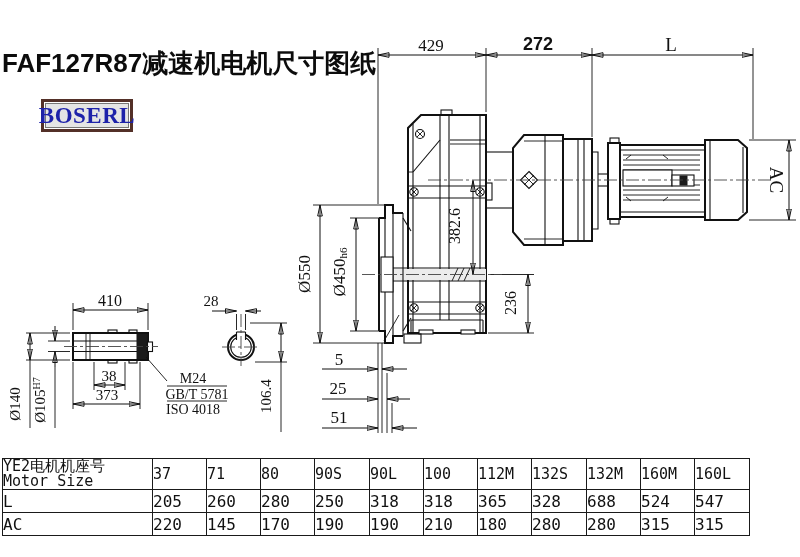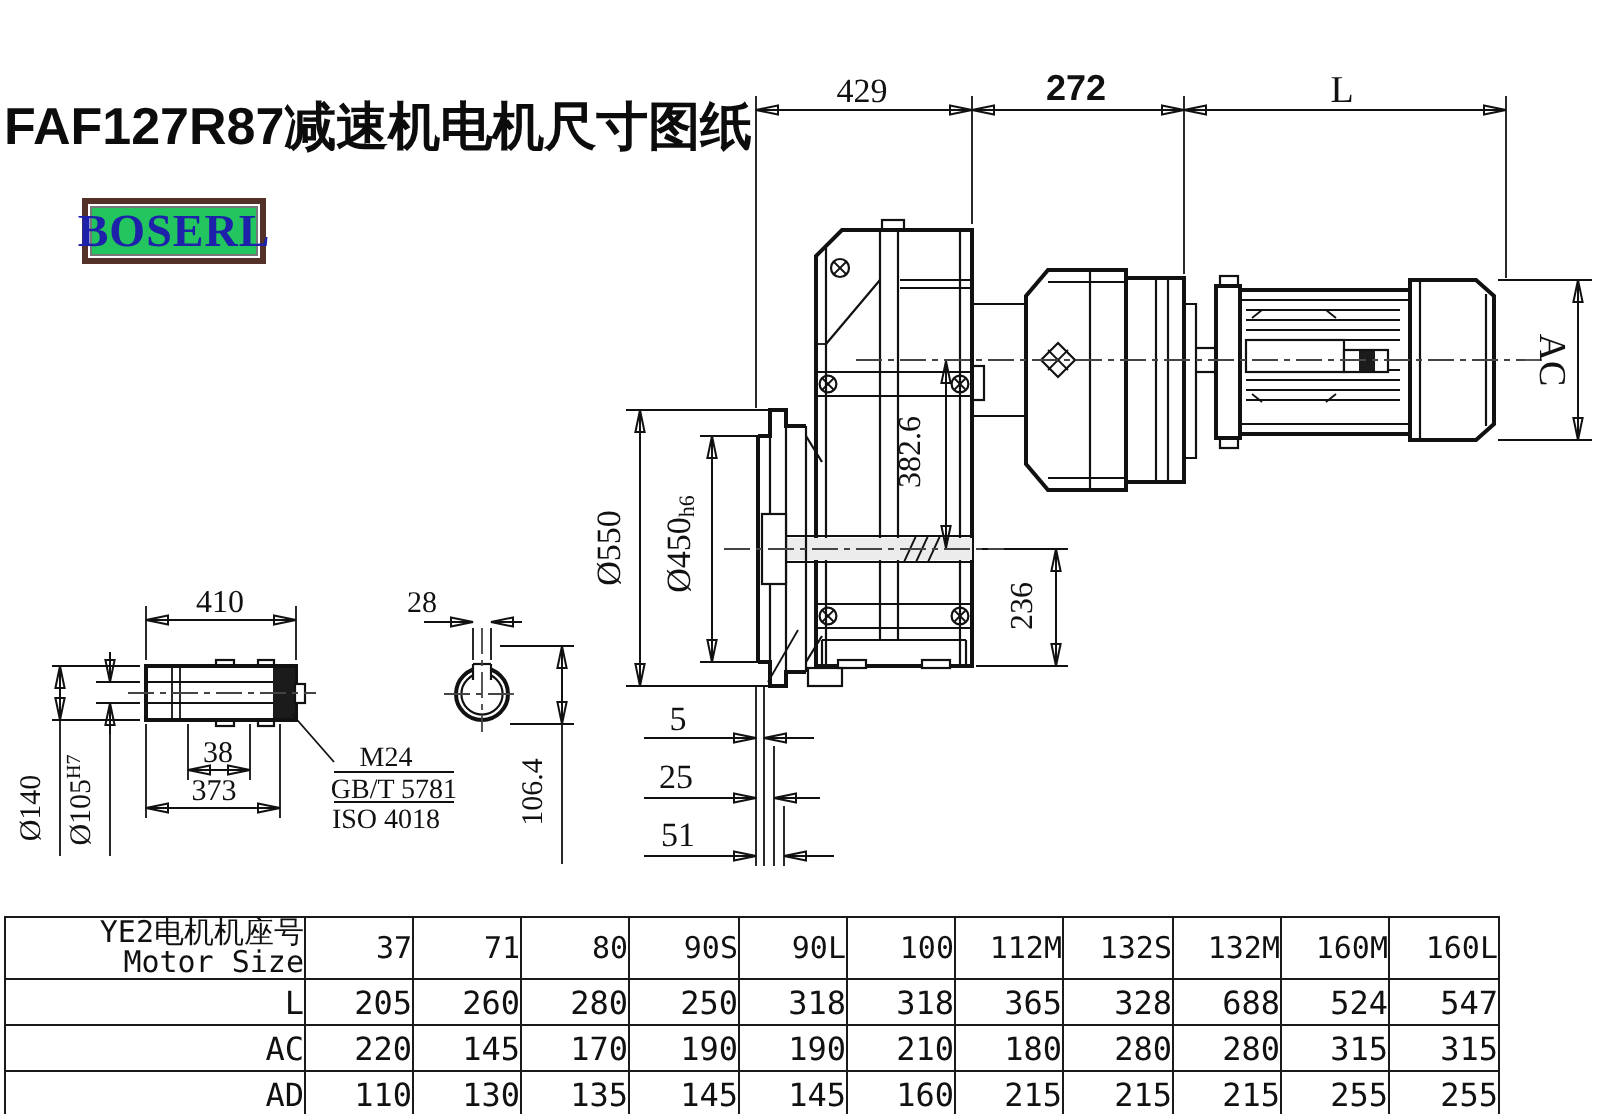--- a/index.html
+++ b/index.html
@@ -2,39 +2,39 @@
 <html><head>
 <meta charset="utf-8">
 <style>
   html,body{margin:0;padding:0;background:#fff;}
   body{width:800px;height:557px;position:relative;overflow:hidden;
        font-family:"Liberation Sans",sans-serif;}
   #page-title{position:absolute;left:2px;top:2px;font-size:26px;font-weight:800;
        color:#0c0c0c;letter-spacing:0px;white-space:nowrap;margin-top:44px;}
   #logo-box{position:absolute;left:41px;top:99px;width:86px;height:27px;
        border:3px solid #533028;box-shadow:inset 0 0 0 1px #fff, inset 0 0 0 2px #777;
-       display:flex;align-items:center;justify-content:center;background:#22c55e;}
+       display:flex;align-items:center;justify-content:center;background:#e5e5e5;}
   #logo-box span{font-family:"Liberation Serif",serif;font-size:23px;color:#1e22aa;
        font-weight:600;letter-spacing:.5px;line-height:1;}
   svg{position:absolute;left:0;top:0;}
   svg line,svg path,svg rect,svg circle{stroke:#111;fill:none;}
   .w2{stroke-width:2;} .w1{stroke-width:1.1;} .thin{stroke-width:0.9;}
   .dim{stroke-width:1;} .ext{stroke-width:0.9;}
   .axis{stroke:#444;stroke-width:0.9;stroke-dasharray:13 3 3 3;}
   .fillwhite{fill:#fff;}
   .filldark{fill:#1b1b1b;stroke:#1b1b1b;}
   .fillgray{fill:#ececec;stroke:none;}
   text{fill:#111;stroke:none;font-family:"Liberation Serif",serif;}
   .t17{font-size:17px;} .t16{font-size:16px;} .t15{font-size:15px;} .t14{font-size:14px;}
   .t19{font-size:19px;}
   .bold-sans{font-family:"Liberation Sans",sans-serif;font-weight:700;font-size:18px;}
   
   #size-table{position:absolute;left:2px;top:458px;border-collapse:collapse;
        table-layout:fixed;width:747px;}
-  #size-table td{border:1.4px solid #1a1a1a;text-align:right;vertical-align:middle;
+  #size-table td{border:1.4px solid #1a1a1a;text-align:left;vertical-align:middle;
        font-family:"DejaVu Sans Mono","Liberation Sans",monospace;
        font-size:16px;color:#111;padding:0;height:22px;overflow:hidden;}
   #size-table tr.hdr td{height:30px;font-size:15px;}
   #size-table .hcell div{line-height:15px;}
 </style>
 </head>
 <body>
 
 <div id="page-title">FAF127R87减速机电机尺寸图纸</div>
 
@@ -355,28 +355,14 @@
     <td>170</td>
     <td>190</td>
     <td>190</td>
     <td>210</td>
     <td>180</td>
     <td>280</td>
     <td>280</td>
     <td>315</td>
     <td>315</td>
   </tr>
-  <tr>
-    <td>AD</td>
-    <td>110</td>
-    <td>130</td>
-    <td>135</td>
-    <td>145</td>
-    <td>145</td>
-    <td>160</td>
-    <td>215</td>
-    <td>215</td>
-    <td>215</td>
-    <td>255</td>
-    <td>255</td>
-  </tr>
 </tbody>
   </table>
 
 </body></html>

